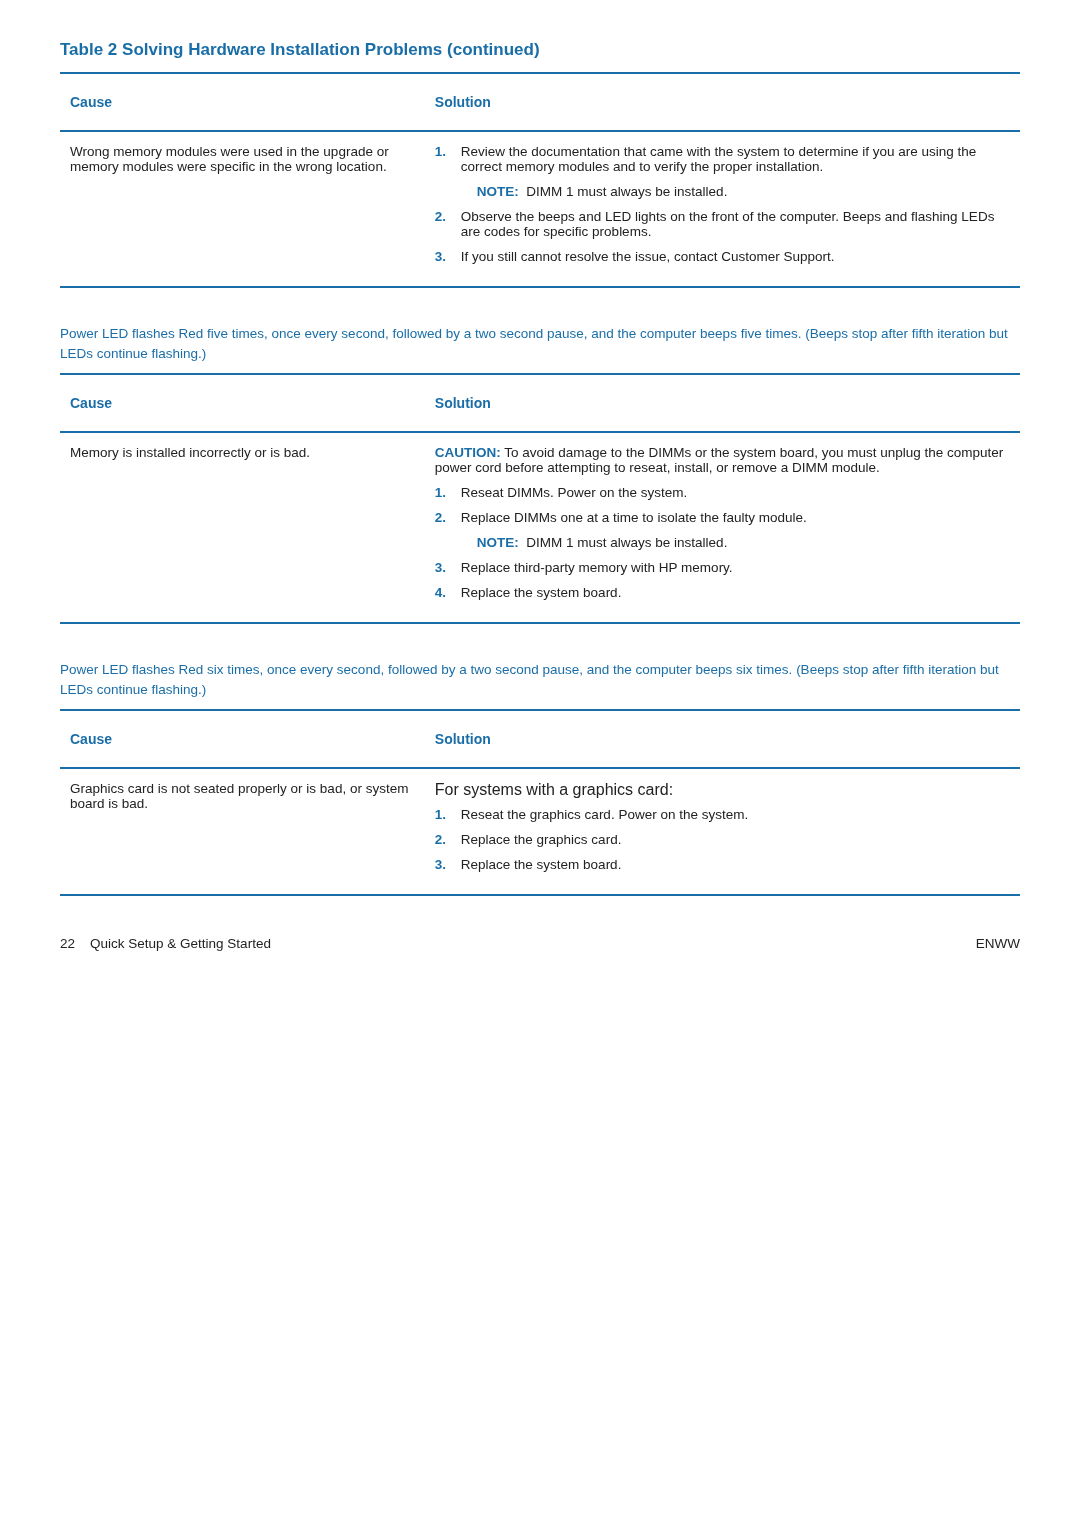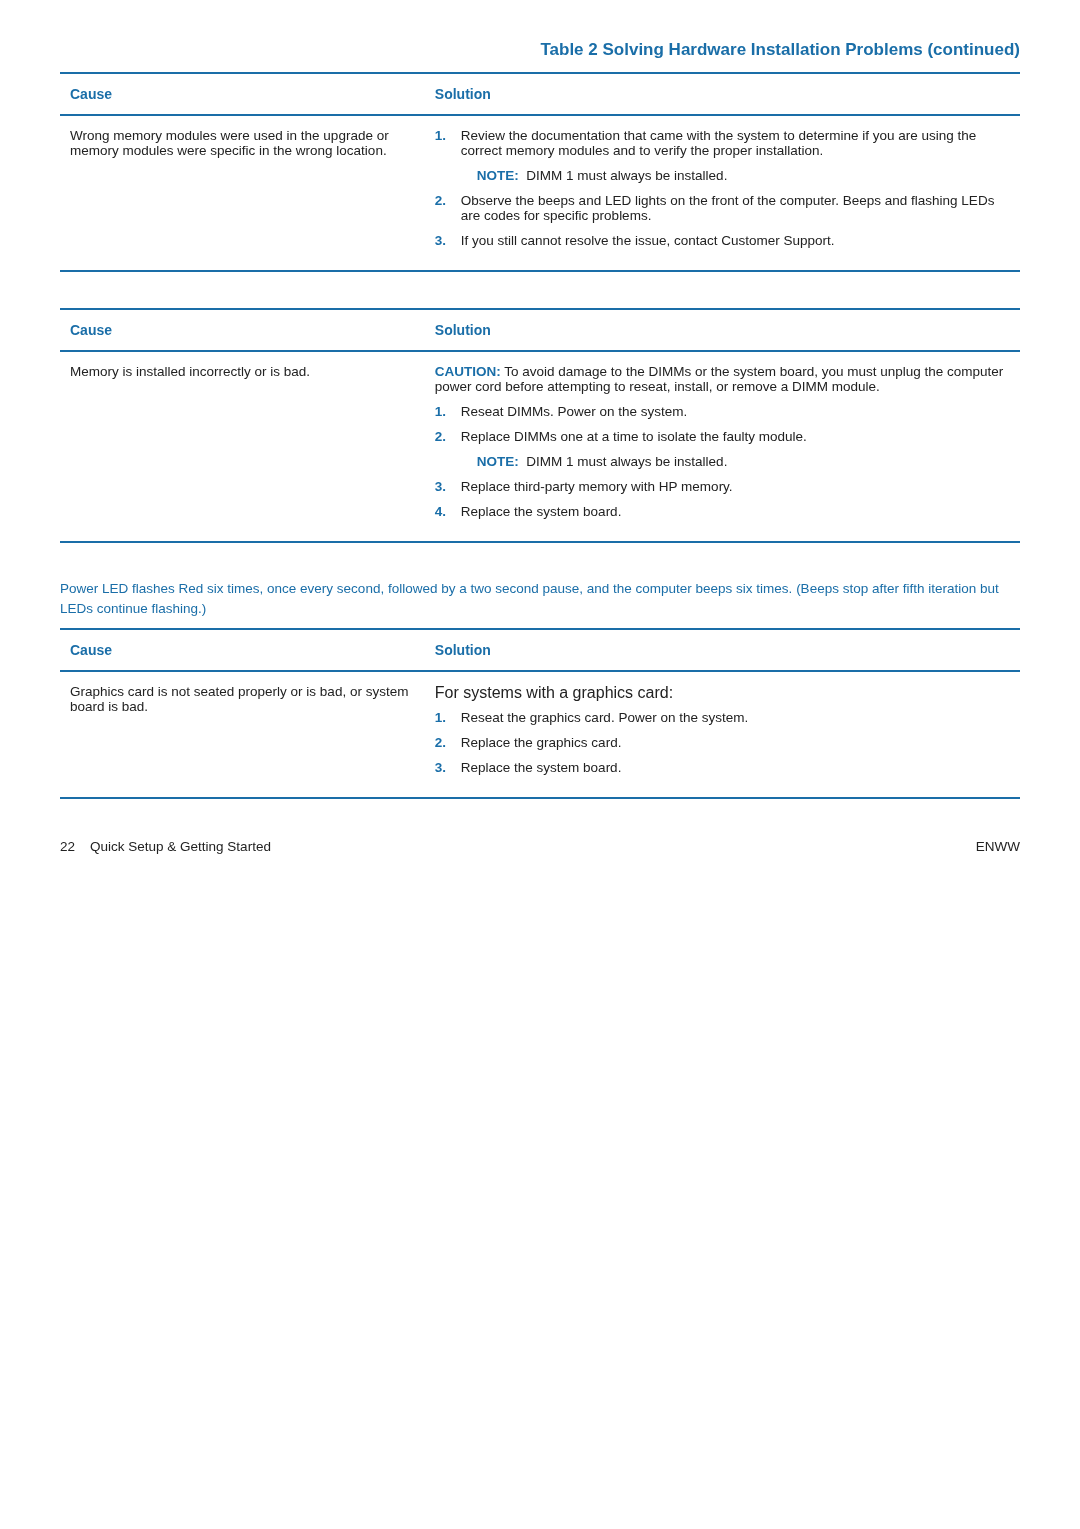--- a/index.html
+++ b/index.html
@@ -25,21 +25,21 @@
 
     table thead tr {
       border-top: 2px solid #1a6ea8;
       border-bottom: 2px solid #1a6ea8;
     }
 
     table thead th {
       color: #1a6ea8;
       font-weight: bold;
       font-size: 14px;
-      padding: 12px 10px;
+      padding: 20px 10px;
       text-align: left;
       background: #fff;
     }
 
     table tbody tr td {
       padding: 12px 10px;
       vertical-align: top;
       font-size: 13.5px;
       color: #222;
     }
@@ -121,21 +121,21 @@
       justify-content: space-between;
       align-items: center;
       margin-top: 40px;
       font-size: 13.5px;
       color: #222;
     }
   </style>
 </head>
 <body>
 
-<div style="margin-bottom:12px;text-align:right;">
+<div style="margin-bottom:12px;">
   <span style="color:#1a6ea8; font-weight:bold; font-size:17px;">Table 2</span><span style="font-weight:bold; font-size:17px; color:#1a6ea8;">  Solving Hardware Installation Problems (continued)</span>
 </div>
 
 <div class="section">
   <table>
     <thead>
       <tr>
         <th class="cause-col">Cause</th>
         <th class="solution-col">Solution</th>
       </tr>
@@ -165,20 +165,21 @@
               <span>If you still cannot resolve the issue, contact Customer Support.</span>
             </li>
           </ol>
         </td>
       </tr>
     </tbody>
   </table>
 </div>
 
 <div class="section">
+  <div class="sub-header-note">Power LED flashes Red five times, once every second, followed by a two second pause, and the computer beeps five times. (Beeps stop after fifth iteration but LEDs continue flashing.)</div>
   <table>
     <thead>
       <tr>
         <th class="cause-col">Cause</th>
         <th class="solution-col">Solution</th>
       </tr>
     </thead>
     <tbody>
       <tr>
         <td class="cause-col">

